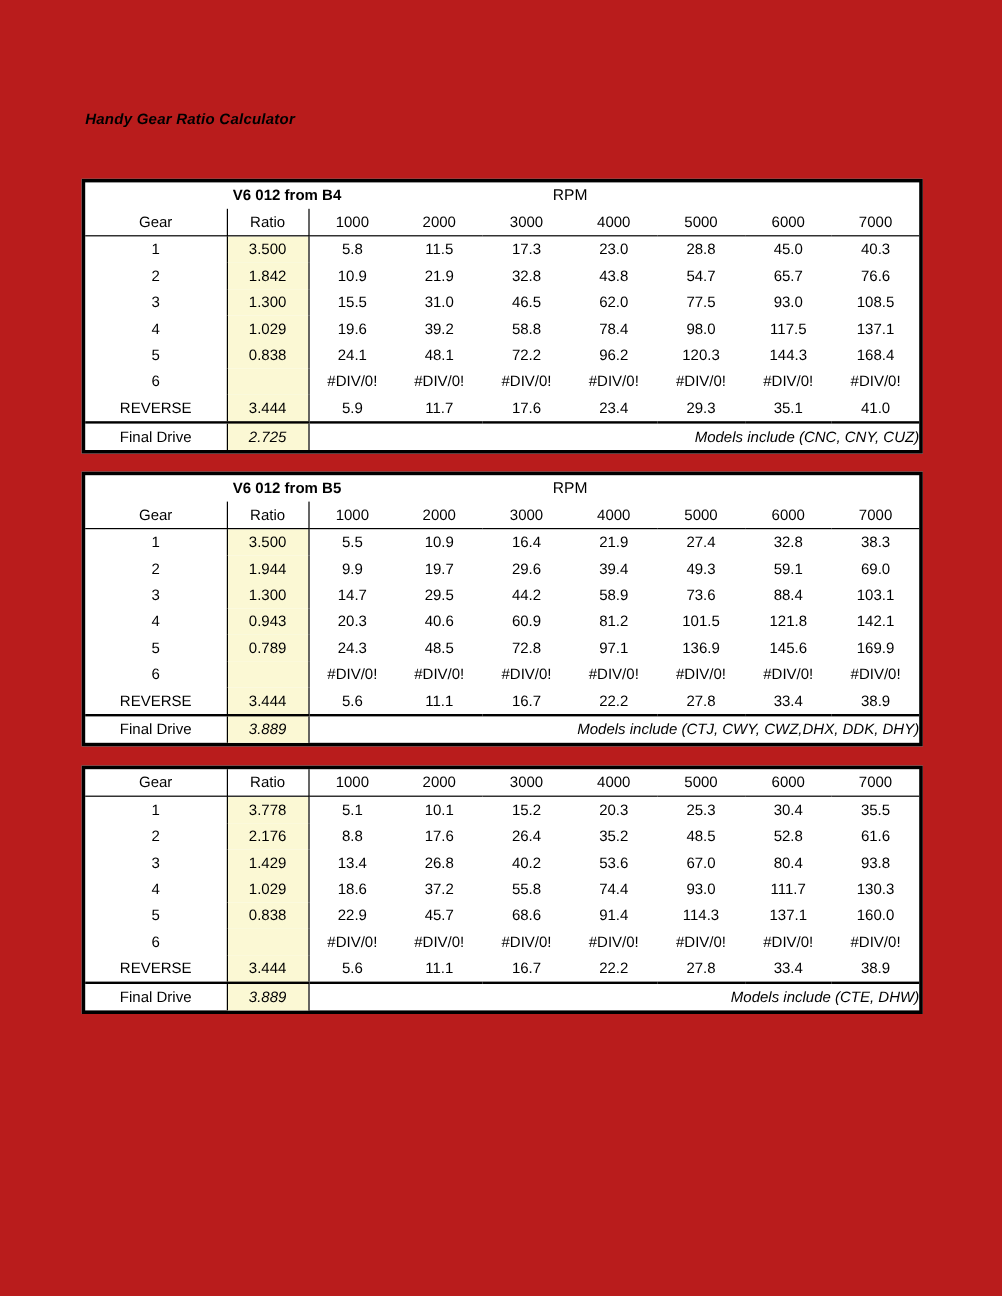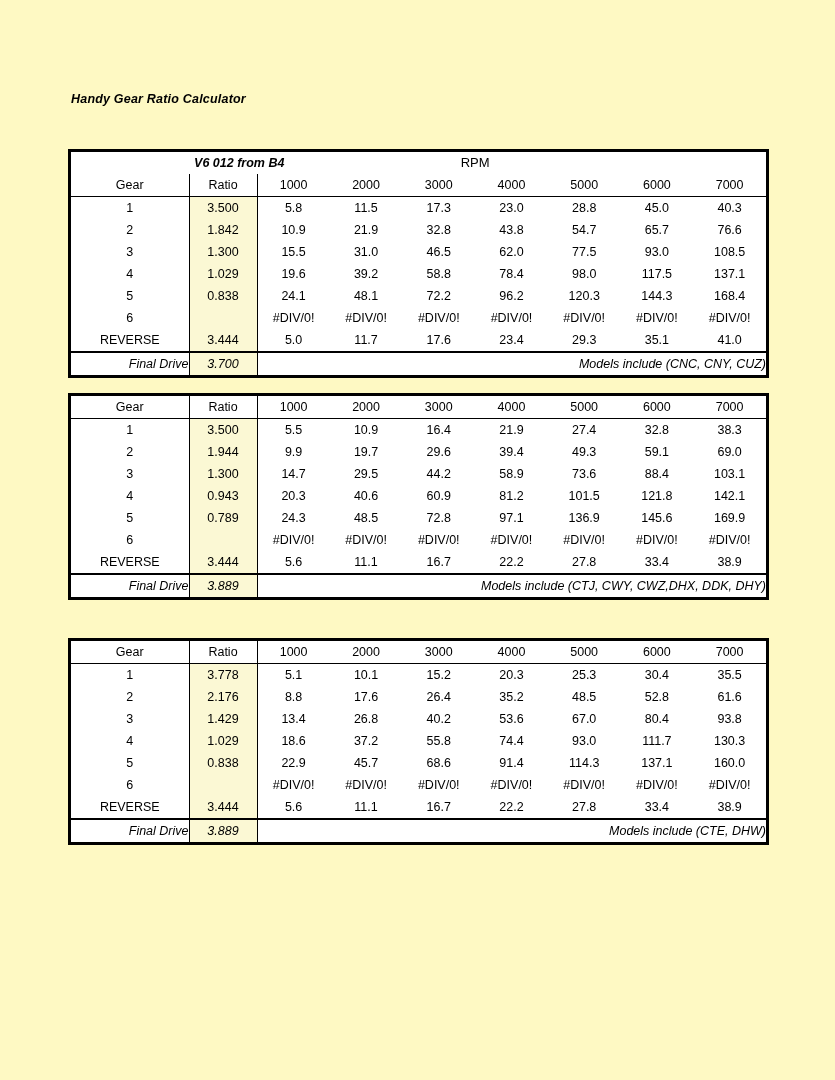--- a/index.html
+++ b/index.html
@@ -14,21 +14,21 @@
     color: #000000;
     position: relative;
     overflow: hidden;
   }
   .page {
     position: absolute;
     left: 0;
     top: 0;
     width: 835px;
     height: 1080px;
-    background: #fef9c3;
+    background: #b91c1c;
   }
   .doc-title {
     position: absolute;
     left: 71px;
     top: 92px;
     font-size: 12.5px;
     font-weight: bold;
     font-style: italic;
     letter-spacing: 0.2px;
     white-space: nowrap;
@@ -68,21 +68,20 @@
 
   
   .row-title td {
     height: 23px;
     line-height: 23px;
   }
   .cell-title {
     text-align: left;
     padding-left: 5px !important;
     font-weight: bold;
-    font-style: italic;
     font-size: 12.5px;
   }
   .cell-rpm-label {
     text-align: center;
     font-size: 13px;
   }
 
   
   .row-head td {
     height: 24px;
@@ -105,23 +104,21 @@
     border-left: 1.6px solid #000000;
   }
 
   
   .row-final td {
     border-top: 2.4px solid #000000;
     height: 25px;
     line-height: 25px;
   }
   .row-final .cell-gear {
-    font-style: italic;
     border-right: 1.6px solid #000000;
-    text-align: right;
   }
   .row-final .cell-ratio {
     background: #FBF8D4;
     font-style: italic;
     border-right: 1.6px solid #000000;
     border-left: 1.6px solid #000000;
   }
   .row-final .cell-models {
     font-style: italic;
     text-align: right;
@@ -226,38 +223,154 @@
             <td class="cell-rpm">#DIV/0!</td>
             <td class="cell-rpm">#DIV/0!</td>
             <td class="cell-rpm">#DIV/0!</td>
             <td class="cell-rpm">#DIV/0!</td>
             <td class="cell-rpm">#DIV/0!</td>
             <td class="cell-rpm">#DIV/0!</td>
           </tr>
           <tr class="row-body">
             <td class="cell-gear">REVERSE</td>
             <td class="cell-ratio">3.444</td>
-            <td class="cell-rpm">5.0</td>
+            <td class="cell-rpm">5.9</td>
             <td class="cell-rpm">11.7</td>
             <td class="cell-rpm">17.6</td>
             <td class="cell-rpm">23.4</td>
             <td class="cell-rpm">29.3</td>
             <td class="cell-rpm">35.1</td>
             <td class="cell-rpm">41.0</td>
           </tr>
           <tr class="row-final">
             <td class="cell-gear">Final Drive</td>
-            <td class="cell-ratio">3.700</td>
+            <td class="cell-ratio">2.725</td>
             <td class="cell-models" colspan="7">Models include (CNC, CNY, CUZ)</td>
           </tr>
         </tbody>
     </table>
   </div>
 
   <div class="gear-table t2">
+    <table class="grid">
+      <colgroup>
+        <col class="c-gear">
+          <col class="c-ratio">
+        <col class="c-rpm">
+          <col class="c-rpm">
+          <col class="c-rpm">
+          <col class="c-rpm">
+        <col class="c-rpm">
+          <col class="c-rpm">
+          <col class="c-rpm">
+      </colgroup>
+      <tbody>
+          <tr class="row-title">
+            <td class="cell-title" colspan="4">V6 012 from B5</td>
+            <td class="cell-rpm-label" colspan="2">RPM</td>
+            <td colspan="3"></td>
+          </tr>
+          <tr class="row-head">
+            <td class="cell-gear">Gear</td>
+            <td class="cell-ratio">Ratio</td>
+            <td class="cell-rpm">1000</td>
+            <td class="cell-rpm">2000</td>
+            <td class="cell-rpm">3000</td>
+            <td class="cell-rpm">4000</td>
+            <td class="cell-rpm">5000</td>
+            <td class="cell-rpm">6000</td>
+            <td class="cell-rpm">7000</td>
+          </tr>
+          <tr class="row-body">
+            <td class="cell-gear">1</td>
+            <td class="cell-ratio">3.500</td>
+            <td class="cell-rpm">5.5</td>
+            <td class="cell-rpm">10.9</td>
+            <td class="cell-rpm">16.4</td>
+            <td class="cell-rpm">21.9</td>
+            <td class="cell-rpm">27.4</td>
+            <td class="cell-rpm">32.8</td>
+            <td class="cell-rpm">38.3</td>
+          </tr>
+          <tr class="row-body">
+            <td class="cell-gear">2</td>
+            <td class="cell-ratio">1.944</td>
+            <td class="cell-rpm">9.9</td>
+            <td class="cell-rpm">19.7</td>
+            <td class="cell-rpm">29.6</td>
+            <td class="cell-rpm">39.4</td>
+            <td class="cell-rpm">49.3</td>
+            <td class="cell-rpm">59.1</td>
+            <td class="cell-rpm">69.0</td>
+          </tr>
+          <tr class="row-body">
+            <td class="cell-gear">3</td>
+            <td class="cell-ratio">1.300</td>
+            <td class="cell-rpm">14.7</td>
+            <td class="cell-rpm">29.5</td>
+            <td class="cell-rpm">44.2</td>
+            <td class="cell-rpm">58.9</td>
+            <td class="cell-rpm">73.6</td>
+            <td class="cell-rpm">88.4</td>
+            <td class="cell-rpm">103.1</td>
+          </tr>
+          <tr class="row-body">
+            <td class="cell-gear">4</td>
+            <td class="cell-ratio">0.943</td>
+            <td class="cell-rpm">20.3</td>
+            <td class="cell-rpm">40.6</td>
+            <td class="cell-rpm">60.9</td>
+            <td class="cell-rpm">81.2</td>
+            <td class="cell-rpm">101.5</td>
+            <td class="cell-rpm">121.8</td>
+            <td class="cell-rpm">142.1</td>
+          </tr>
+          <tr class="row-body">
+            <td class="cell-gear">5</td>
+            <td class="cell-ratio">0.789</td>
+            <td class="cell-rpm">24.3</td>
+            <td class="cell-rpm">48.5</td>
+            <td class="cell-rpm">72.8</td>
+            <td class="cell-rpm">97.1</td>
+            <td class="cell-rpm">136.9</td>
+            <td class="cell-rpm">145.6</td>
+            <td class="cell-rpm">169.9</td>
+          </tr>
+          <tr class="row-body">
+            <td class="cell-gear">6</td>
+            <td class="cell-ratio"></td>
+            <td class="cell-rpm">#DIV/0!</td>
+            <td class="cell-rpm">#DIV/0!</td>
+            <td class="cell-rpm">#DIV/0!</td>
+            <td class="cell-rpm">#DIV/0!</td>
+            <td class="cell-rpm">#DIV/0!</td>
+            <td class="cell-rpm">#DIV/0!</td>
+            <td class="cell-rpm">#DIV/0!</td>
+          </tr>
+          <tr class="row-body">
+            <td class="cell-gear">REVERSE</td>
+            <td class="cell-ratio">3.444</td>
+            <td class="cell-rpm">5.6</td>
+            <td class="cell-rpm">11.1</td>
+            <td class="cell-rpm">16.7</td>
+            <td class="cell-rpm">22.2</td>
+            <td class="cell-rpm">27.8</td>
+            <td class="cell-rpm">33.4</td>
+            <td class="cell-rpm">38.9</td>
+          </tr>
+          <tr class="row-final">
+            <td class="cell-gear">Final Drive</td>
+            <td class="cell-ratio">3.889</td>
+            <td class="cell-models" colspan="7">Models include (CTJ, CWY, CWZ,DHX, DDK, DHY)</td>
+          </tr>
+        </tbody>
+    </table>
+  </div>
+
+  <div class="gear-table t3">
     <table class="grid">
       <colgroup>
         <col class="c-gear">
           <col class="c-ratio">
         <col class="c-rpm">
           <col class="c-rpm">
           <col class="c-rpm">
           <col class="c-rpm">
         <col class="c-rpm">
           <col class="c-rpm">
@@ -270,72 +383,72 @@
             <td class="cell-rpm">1000</td>
             <td class="cell-rpm">2000</td>
             <td class="cell-rpm">3000</td>
             <td class="cell-rpm">4000</td>
             <td class="cell-rpm">5000</td>
             <td class="cell-rpm">6000</td>
             <td class="cell-rpm">7000</td>
           </tr>
           <tr class="row-body">
             <td class="cell-gear">1</td>
-            <td class="cell-ratio">3.500</td>
-            <td class="cell-rpm">5.5</td>
-            <td class="cell-rpm">10.9</td>
-            <td class="cell-rpm">16.4</td>
-            <td class="cell-rpm">21.9</td>
-            <td class="cell-rpm">27.4</td>
-            <td class="cell-rpm">32.8</td>
-            <td class="cell-rpm">38.3</td>
+            <td class="cell-ratio">3.778</td>
+            <td class="cell-rpm">5.1</td>
+            <td class="cell-rpm">10.1</td>
+            <td class="cell-rpm">15.2</td>
+            <td class="cell-rpm">20.3</td>
+            <td class="cell-rpm">25.3</td>
+            <td class="cell-rpm">30.4</td>
+            <td class="cell-rpm">35.5</td>
           </tr>
           <tr class="row-body">
             <td class="cell-gear">2</td>
-            <td class="cell-ratio">1.944</td>
-            <td class="cell-rpm">9.9</td>
-            <td class="cell-rpm">19.7</td>
-            <td class="cell-rpm">29.6</td>
-            <td class="cell-rpm">39.4</td>
-            <td class="cell-rpm">49.3</td>
-            <td class="cell-rpm">59.1</td>
-            <td class="cell-rpm">69.0</td>
+            <td class="cell-ratio">2.176</td>
+            <td class="cell-rpm">8.8</td>
+            <td class="cell-rpm">17.6</td>
+            <td class="cell-rpm">26.4</td>
+            <td class="cell-rpm">35.2</td>
+            <td class="cell-rpm">48.5</td>
+            <td class="cell-rpm">52.8</td>
+            <td class="cell-rpm">61.6</td>
           </tr>
           <tr class="row-body">
             <td class="cell-gear">3</td>
-            <td class="cell-ratio">1.300</td>
-            <td class="cell-rpm">14.7</td>
-            <td class="cell-rpm">29.5</td>
-            <td class="cell-rpm">44.2</td>
-            <td class="cell-rpm">58.9</td>
-            <td class="cell-rpm">73.6</td>
-            <td class="cell-rpm">88.4</td>
-            <td class="cell-rpm">103.1</td>
+            <td class="cell-ratio">1.429</td>
+            <td class="cell-rpm">13.4</td>
+            <td class="cell-rpm">26.8</td>
+            <td class="cell-rpm">40.2</td>
+            <td class="cell-rpm">53.6</td>
+            <td class="cell-rpm">67.0</td>
+            <td class="cell-rpm">80.4</td>
+            <td class="cell-rpm">93.8</td>
           </tr>
           <tr class="row-body">
             <td class="cell-gear">4</td>
-            <td class="cell-ratio">0.943</td>
-            <td class="cell-rpm">20.3</td>
-            <td class="cell-rpm">40.6</td>
-            <td class="cell-rpm">60.9</td>
-            <td class="cell-rpm">81.2</td>
-            <td class="cell-rpm">101.5</td>
-            <td class="cell-rpm">121.8</td>
-            <td class="cell-rpm">142.1</td>
+            <td class="cell-ratio">1.029</td>
+            <td class="cell-rpm">18.6</td>
+            <td class="cell-rpm">37.2</td>
+            <td class="cell-rpm">55.8</td>
+            <td class="cell-rpm">74.4</td>
+            <td class="cell-rpm">93.0</td>
+            <td class="cell-rpm">111.7</td>
+            <td class="cell-rpm">130.3</td>
           </tr>
           <tr class="row-body">
             <td class="cell-gear">5</td>
-            <td class="cell-ratio">0.789</td>
-            <td class="cell-rpm">24.3</td>
-            <td class="cell-rpm">48.5</td>
-            <td class="cell-rpm">72.8</td>
-            <td class="cell-rpm">97.1</td>
-            <td class="cell-rpm">136.9</td>
-            <td class="cell-rpm">145.6</td>
-            <td class="cell-rpm">169.9</td>
+            <td class="cell-ratio">0.838</td>
+            <td class="cell-rpm">22.9</td>
+            <td class="cell-rpm">45.7</td>
+            <td class="cell-rpm">68.6</td>
+            <td class="cell-rpm">91.4</td>
+            <td class="cell-rpm">114.3</td>
+            <td class="cell-rpm">137.1</td>
+            <td class="cell-rpm">160.0</td>
           </tr>
           <tr class="row-body">
             <td class="cell-gear">6</td>
             <td class="cell-ratio"></td>
             <td class="cell-rpm">#DIV/0!</td>
             <td class="cell-rpm">#DIV/0!</td>
             <td class="cell-rpm">#DIV/0!</td>
             <td class="cell-rpm">#DIV/0!</td>
             <td class="cell-rpm">#DIV/0!</td>
             <td class="cell-rpm">#DIV/0!</td>
@@ -348,130 +461,19 @@
             <td class="cell-rpm">11.1</td>
             <td class="cell-rpm">16.7</td>
             <td class="cell-rpm">22.2</td>
             <td class="cell-rpm">27.8</td>
             <td class="cell-rpm">33.4</td>
             <td class="cell-rpm">38.9</td>
           </tr>
           <tr class="row-final">
             <td class="cell-gear">Final Drive</td>
             <td class="cell-ratio">3.889</td>
-            <td class="cell-models" colspan="7">Models include (CTJ, CWY, CWZ,DHX, DDK, DHY)</td>
+            <td class="cell-models" colspan="7">Models include (CTE, DHW)</td>
           </tr>
         </tbody>
     </table>
   </div>
 
-  <div class="gear-table t3">
-    <table class="grid">
-      <colgroup>
-        <col class="c-gear">
-          <col class="c-ratio">
-        <col class="c-rpm">
-          <col class="c-rpm">
-          <col class="c-rpm">
-          <col class="c-rpm">
-        <col class="c-rpm">
-          <col class="c-rpm">
-          <col class="c-rpm">
-      </colgroup>
-      <tbody>
-          <tr class="row-head">
-            <td class="cell-gear">Gear</td>
-            <td class="cell-ratio">Ratio</td>
-            <td class="cell-rpm">1000</td>
-            <td class="cell-rpm">2000</td>
-            <td class="cell-rpm">3000</td>
-            <td class="cell-rpm">4000</td>
-            <td class="cell-rpm">5000</td>
-            <td class="cell-rpm">6000</td>
-            <td class="cell-rpm">7000</td>
-          </tr>
-          <tr class="row-body">
-            <td class="cell-gear">1</td>
-            <td class="cell-ratio">3.778</td>
-            <td class="cell-rpm">5.1</td>
-            <td class="cell-rpm">10.1</td>
-            <td class="cell-rpm">15.2</td>
-            <td class="cell-rpm">20.3</td>
-            <td class="cell-rpm">25.3</td>
-            <td class="cell-rpm">30.4</td>
-            <td class="cell-rpm">35.5</td>
-          </tr>
-          <tr class="row-body">
-            <td class="cell-gear">2</td>
-            <td class="cell-ratio">2.176</td>
-            <td class="cell-rpm">8.8</td>
-            <td class="cell-rpm">17.6</td>
-            <td class="cell-rpm">26.4</td>
-            <td class="cell-rpm">35.2</td>
-            <td class="cell-rpm">48.5</td>
-            <td class="cell-rpm">52.8</td>
-            <td class="cell-rpm">61.6</td>
-          </tr>
-          <tr class="row-body">
-            <td class="cell-gear">3</td>
-            <td class="cell-ratio">1.429</td>
-            <td class="cell-rpm">13.4</td>
-            <td class="cell-rpm">26.8</td>
-            <td class="cell-rpm">40.2</td>
-            <td class="cell-rpm">53.6</td>
-            <td class="cell-rpm">67.0</td>
-            <td class="cell-rpm">80.4</td>
-            <td class="cell-rpm">93.8</td>
-          </tr>
-          <tr class="row-body">
-            <td class="cell-gear">4</td>
-            <td class="cell-ratio">1.029</td>
-            <td class="cell-rpm">18.6</td>
-            <td class="cell-rpm">37.2</td>
-            <td class="cell-rpm">55.8</td>
-            <td class="cell-rpm">74.4</td>
-            <td class="cell-rpm">93.0</td>
-            <td class="cell-rpm">111.7</td>
-            <td class="cell-rpm">130.3</td>
-          </tr>
-          <tr class="row-body">
-            <td class="cell-gear">5</td>
-            <td class="cell-ratio">0.838</td>
-            <td class="cell-rpm">22.9</td>
-            <td class="cell-rpm">45.7</td>
-            <td class="cell-rpm">68.6</td>
-            <td class="cell-rpm">91.4</td>
-            <td class="cell-rpm">114.3</td>
-            <td class="cell-rpm">137.1</td>
-            <td class="cell-rpm">160.0</td>
-          </tr>
-          <tr class="row-body">
-            <td class="cell-gear">6</td>
-            <td class="cell-ratio"></td>
-            <td class="cell-rpm">#DIV/0!</td>
-            <td class="cell-rpm">#DIV/0!</td>
-            <td class="cell-rpm">#DIV/0!</td>
-            <td class="cell-rpm">#DIV/0!</td>
-            <td class="cell-rpm">#DIV/0!</td>
-            <td class="cell-rpm">#DIV/0!</td>
-            <td class="cell-rpm">#DIV/0!</td>
-          </tr>
-          <tr class="row-body">
-            <td class="cell-gear">REVERSE</td>
-            <td class="cell-ratio">3.444</td>
-            <td class="cell-rpm">5.6</td>
-            <td class="cell-rpm">11.1</td>
-            <td class="cell-rpm">16.7</td>
-            <td class="cell-rpm">22.2</td>
-            <td class="cell-rpm">27.8</td>
-            <td class="cell-rpm">33.4</td>
-            <td class="cell-rpm">38.9</td>
-          </tr>
-          <tr class="row-final">
-            <td class="cell-gear">Final Drive</td>
-            <td class="cell-ratio">3.889</td>
-            <td class="cell-models" colspan="7">Models include (CTE, DHW)</td>
-          </tr>
-        </tbody>
-    </table>
-  </div>
-
 </div>
 
 </body></html>

